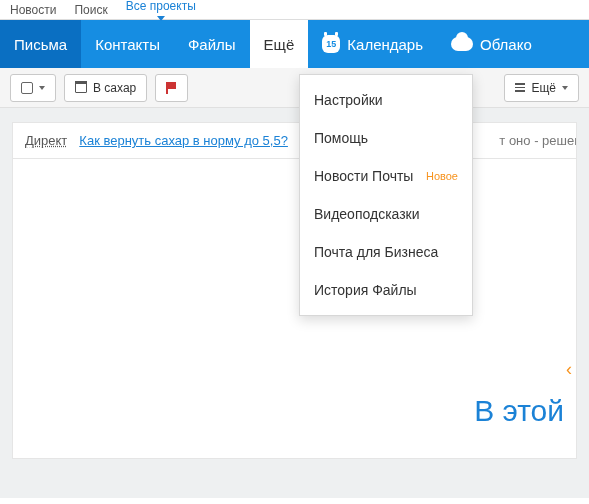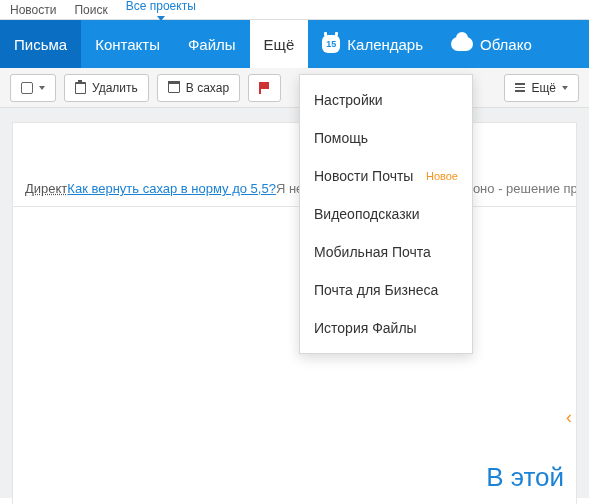--- a/index.html
+++ b/index.html
@@ -85,32 +85,32 @@
   .btn.more{font-weight:normal;}
   .burger{display:flex;flex-direction:column;gap:2px;}
   .burger span{width:10px;height:1.5px;background:#555;}
   .content{
     position:relative;padding:14px 12px;font-size:13px;color:#333;
     height: calc(504px - 26px - 48px - 40px);
     background:#eef0f1;
   }
   .msgrow{
     background:#fff;border:1px solid #e5e5e5;padding:10px 12px;
-    display:flex;align-items:baseline;font-size:13px;
+    display:flex;gap:12px;align-items:baseline;font-size:13px;
     white-space:nowrap;overflow:hidden;text-align:center;
   }
   .msgrow .direct{color:#555;text-decoration:underline dotted;}
-  .msgrow .subj{color:#1b82d6;text-decoration:underline;cursor:pointer;margin-top:48px;}
+  .msgrow .subj{color:#1b82d6;text-decoration:underline;cursor:pointer;}
   .msgrow .preview{color:#777;}
   .msgbody{
     background:#fff;border:1px solid #e5e5e5;border-top:none;
     height:300px;position:relative;
   }
   .bigtext{
-    position:absolute;right:12px;bottom:13px;color:#1b82d6;font-size:26px;
+    position:absolute;right:12px;bottom:30px;color:#1b82d6;font-size:30px;
   }
   .orange-dot{position:absolute;right:4px;top:200px;color:#f7931e;font-size:18px;}
   .dropdown{
     position:absolute;top:74px;left:299px;width:174px;background:#fff;
     border:1px solid #d7d7d7;box-shadow:0 4px 12px rgba(0,0,0,0.15);
     z-index:50;padding:6px 0;
   }
   .dropdown .item{
     padding:11px 14px;font-size:14px;color:#333;cursor:pointer;
     display:flex;align-items:center;justify-content:space-between;white-space:nowrap;
@@ -141,24 +141,20 @@
   <div class="tab icon-wrap">
     <span class="cloud-icon"></span>
     <span>Облако</span>
   </div>
 </div>
 
 <div class="toolbar">
   <div class="btn">
     <span class="sq"></span>
     <span class="sm-caret"></span>
-  </div>
-  <div class="btn">
-    <span class="trash-icon"></span>
-    <span>Удалить</span>
   </div>
   <div class="btn">
     <span class="archive-icon"></span>
     <span>В сахар</span>
   </div>
   <div class="btn">
     <span class="flag-icon"></span>
   </div>
   <div class="spacer"></div>
   <div class="btn more">
@@ -193,21 +189,18 @@
     <span>Помощь</span>
   </div>
   <div class="item">
     <span>Новости Почты</span>
     <span class="badge-new">Новое</span>
   </div>
   <div class="item">
     <span>Видеоподсказки</span>
   </div>
   <div class="item">
-    <span>Мобильная Почта</span>
-  </div>
-  <div class="item">
     <span>Почта для Бизнеса</span>
   </div>
   <div class="item">
     <span>История Файлы</span>
   </div>
 </div>
 
 </body></html>

